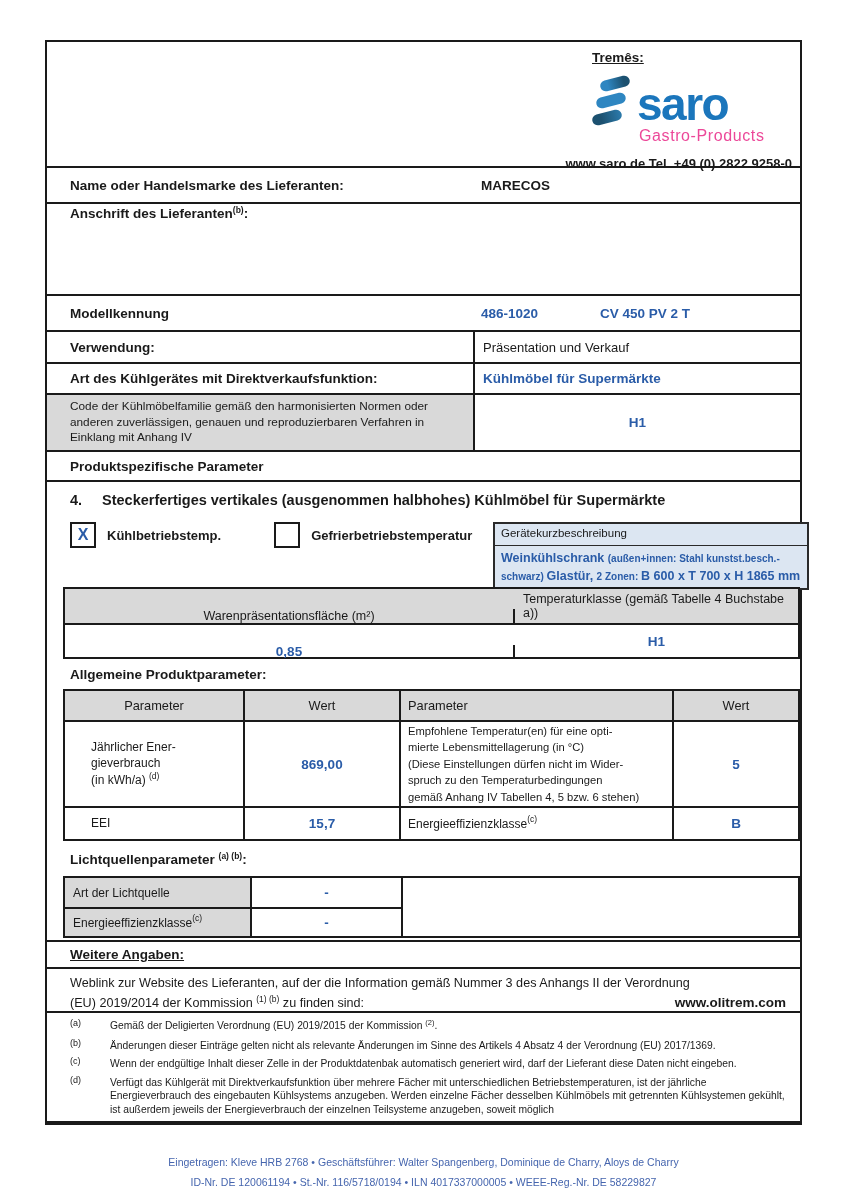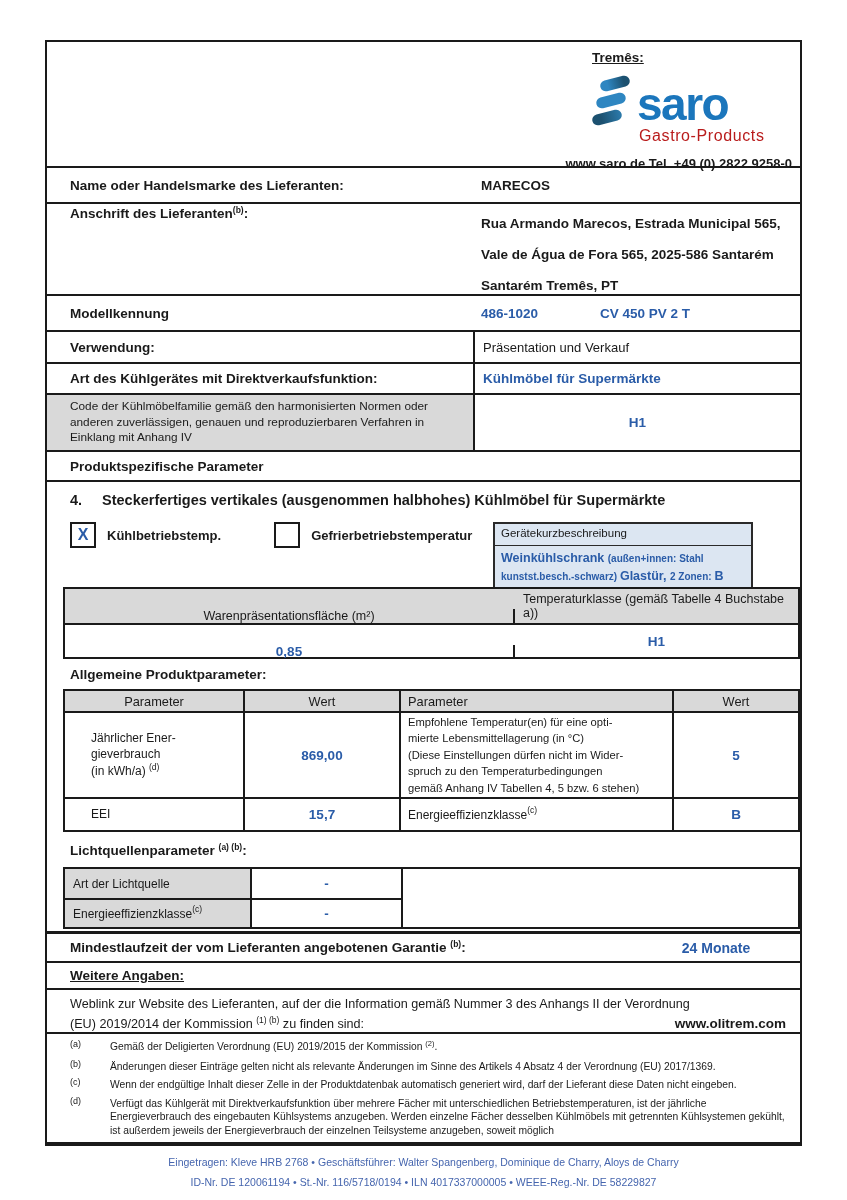--- a/index.html
+++ b/index.html
@@ -25,21 +25,21 @@
 
   
   .r-header { height:124px; }
   .h-title-box { position:absolute; left:0; top:12px; width:410px; text-align:center; }
   .h-title { font-size:21px; font-weight:bold; letter-spacing:0.2px; }
   .h-sub { font-size:11px; margin-top:14px; }
   .h-right { position:absolute; left:545px; top:8px; width:208px; }
   .h-dealer { font-weight:bold; font-size:13.5px; text-decoration:underline; }
   .logo-row { display:flex; align-items:center; margin-top:10px; }
   .logo-word { font-size:46px; font-weight:bold; color:var(--logo-blue,#1b76bc); letter-spacing:-1.5px; line-height:40px; margin-left:5px; }
-  .logo-tagline { font-size:16px; color:#b91c1c; letter-spacing:0.6px; margin:-6px 0 0 47px; }
+  .logo-tagline { font-size:16px; color:#ec4899; letter-spacing:0.6px; margin:-6px 0 0 47px; }
   .h-contact { position:absolute; right:8px; top:106px; width:270px; text-align:right; white-space:nowrap; font-size:13px; font-weight:bold; }
 
   
   .r-name { height:36px; }
   .r-addr { height:92px; align-items:flex-start; }
   .r-addr .lcol { padding-top:2px; }
   .addr-lines { padding-top:4px; }
   .addr-lines div { line-height:31px; font-weight:bold; font-size:13.5px; }
   .r-model { height:36px; }
   .model-v2 { margin-left:62px; }
@@ -53,42 +53,42 @@
 
   
   .r-sec4 { height:105px; display:block; }
   .sec4-head { padding:10px 0 0 23px; font-weight:bold; font-size:14.5px; display:flex; }
   .sec4-no { width:32px; }
   .cb-row { position:absolute; left:23px; top:40px; display:flex; align-items:center; }
   .cbox { width:26px; height:26px; border:2px solid #1a1a1a; background:#fff; display:flex; align-items:center; justify-content:center;
           font-weight:bold; font-size:16px; color:var(--accent,#2a5ca8); }
   .cb-label { font-weight:bold; font-size:13px; margin:0 0 0 11px; }
   .cb2 { margin-left:53px; }
-  .dev-box { position:absolute; left:446px; top:40px; width:260px; border:2px solid #2a2a2a; background:var(--boxblue,#dce6f2); }
+  .dev-box { position:absolute; left:446px; top:40px; width:316px; border:2px solid #2a2a2a; background:var(--boxblue,#dce6f2); }
   .dev-head { height:22px; border-bottom:1.5px solid #2a2a2a; font-size:11.5px; padding:3px 0 0 6px; }
   .dev-body { padding:3px 5px 4px 6px; line-height:15.5px; color:var(--accent,#2a5ca8); font-weight:bold; }
   .dev-lg { font-size:12.5px; }
   .dev-sm { font-size:10px; }
 
   
   .itable { margin-left:16px; width:737px; border:2px solid #1a1a1a; }
   .r-itable { display:block; }
   .tr { display:flex; align-items:stretch; }
   .bt { border-top:2px solid #1a1a1a; }
   .gray { background:var(--gray,#d9d9d9); }
   .cell { display:flex; align-items:center; }
   .br { border-right:2px solid #1a1a1a; }
   .center { justify-content:center; text-align:center; }
 
   .t-waren .tr { height:34px; }
   .t-waren .c1 { width:450px;margin-top:20px; }
   .t-waren .c2 { flex:1; padding-left:8px; }
   .waren-h { font-size:12.5px; }
 
-  .t-param .hrow { height:20px; }
+  .t-param .hrow { height:29px; }
   .t-param .c1 { width:180px; }
   .t-param .c2 { width:156px; }
   .t-param .c3 { width:273px; padding-left:7px; }
   .t-param .c4 { flex:1; }
   .t-param .hcell { font-size:12.8px; }
   .prow1 { height:86px; }
   .prow2 { height:33px; }
   .p-label { font-size:12px; line-height:16.5px; padding-left:26px; align-items:center; display:flex; }
   .p-desc { font-size:11.2px; line-height:16.4px; }
   .pval { font-size:13.5px; }
@@ -156,25 +156,20 @@
 
     <div class="row r-name">
       <div class="lcol blabel">Name oder Handelsmarke des Lieferanten:</div>
       <div class="vcol bval">MARECOS</div>
     </div>
 
     <div class="row r-addr">
       <div class="lcol blabel">
         <span>Anschrift des Lieferanten</span><span class="sup">(b)</span><span>:</span>
       </div>
-      <div class="vcol addr-lines" style="display:block;">
-        <div>Rua Armando Marecos, Estrada Municipal 565,</div>
-        <div>Vale de Água de Fora 565, 2025-586 Santarém</div>
-        <div>Santarém Tremês, PT</div>
-      </div>
     </div>
 
     <div class="row r-model">
       <div class="lcol blabel">Modellkennung</div>
       <div class="vcol">
         <span class="accent bval">486-1020</span>
         <span class="accent bval model-v2">CV 450 PV 2 T</span>
       </div>
     </div>
 
@@ -291,26 +286,20 @@
               <span>Energieeffizienzklasse</span>
                 <span class="sup">(c)</span>
             </div>
             <div class="l-val cell center accent bval">-</div>
           </div>
         </div>
         <div class="l-empty"></div>
       </div>
     </div>
 
-    <div class="row r-gar">
-      <div class="gar-label blabel">
-        <span>Mindestlaufzeit der vom Lieferanten angebotenen Garantie</span> <span class="sup">(b)</span><span>:</span>
-      </div>
-      <div class="gar-val accent">24 Monate</div>
-    </div>
 
     <div class="row r-weitere">
       <div class="lcol blabel" style="width:100%;text-decoration:underline;">Weitere Angaben:</div>
     </div>
 
     <div class="row r-weblink">
       <div class="wl1">Weblink zur Website des Lieferanten, auf der die Information gemäß Nummer 3 des Anhangs II der Verordnung</div>
       <div class="wl2">
         <span><span>(EU) 2019/2014 der Kommission </span><span class="sup">(1) (b)</span><span> zu finden sind:</span></span>
         <span class="wl-url">www.olitrem.com</span>

